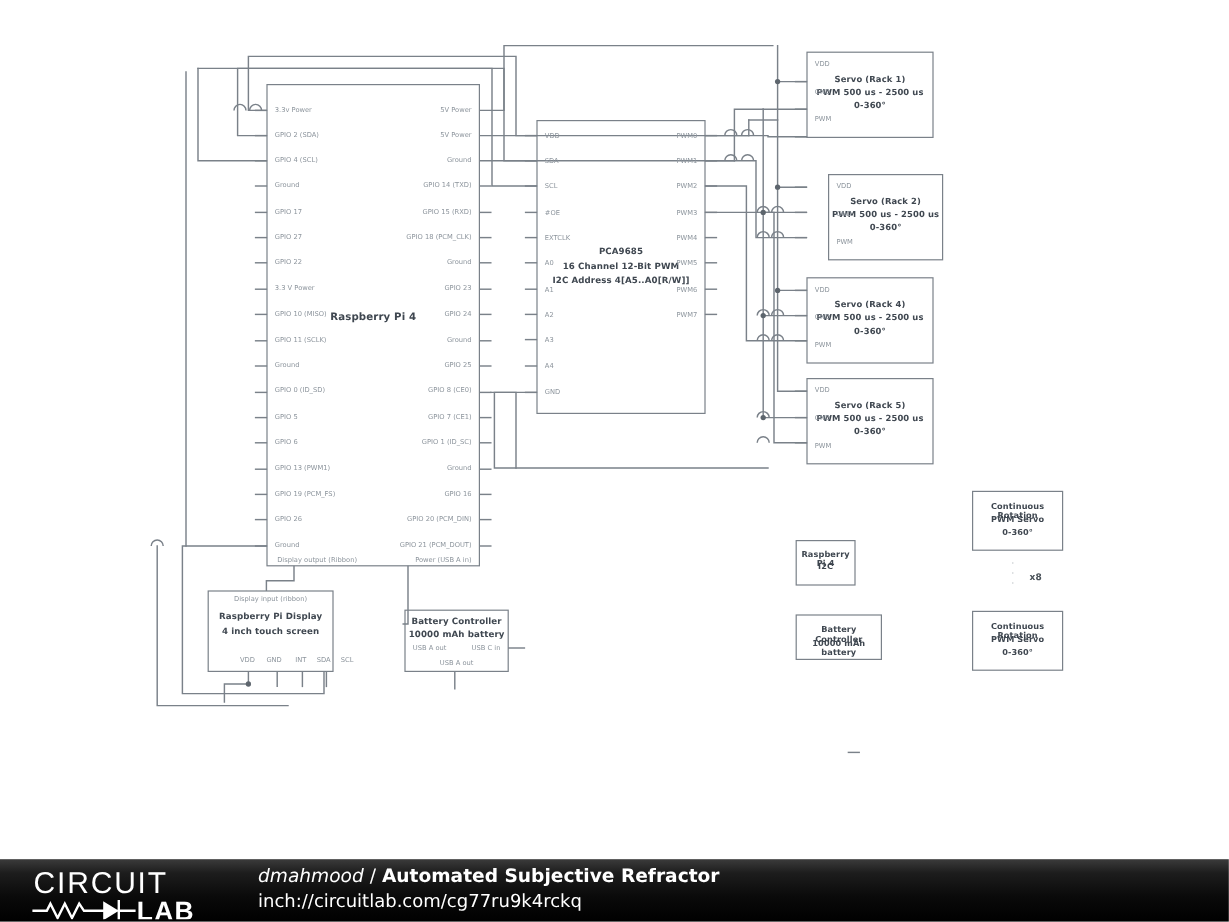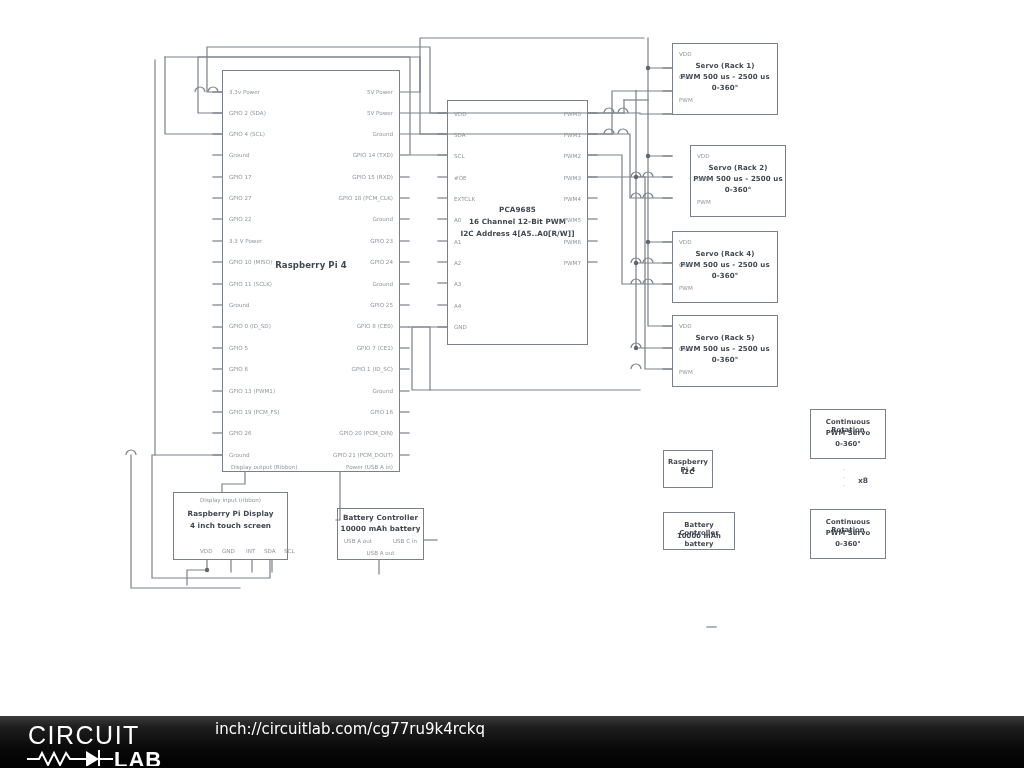--- a/index.html
+++ b/index.html
@@ -306,21 +306,21 @@
 
   <div class="blk" style="left:672px;top:315px;width:106px;height:72px;">
     <div class="blk-title" style="top:18px;font-size:7px;">Servo (Rack 5)</div>
     <div class="blk-title" style="top:29px;font-size:7px;">PWM 500 us - 2500 us</div>
     <div class="blk-title" style="top:40px;font-size:7px;">0-360°</div>
     <span class="pin l" style="top:7px;font-size:5.6px;">VDD</span>
     <span class="pin l" style="top:30px;font-size:5.6px;">GND</span>
     <span class="pin l" style="top:53px;font-size:5.6px;">PWM</span>
   </div>
 
-  <div class="blk" style="left:173px;top:492px;width:115px;height:68px;">
+  <div class="blk" style="left:173px;top:492px;width:105px;height:68px;">
     <span class="pin c" style="top:4px;font-size:5.6px;">Display input (ribbon)</span>
     <div class="blk-title" style="top:17px;font-size:7.2px;">Raspberry Pi Display</div>
     <div class="blk-title" style="top:29px;font-size:7.2px;">4 inch touch screen</div>
     <span class="pin" style="left:26px;top:55px;font-size:5.6px;">VDD</span>
     <span class="pin" style="left:48px;top:55px;font-size:5.6px;">GND</span>
     <span class="pin" style="left:72px;top:55px;font-size:5.6px;">INT</span>
     <span class="pin" style="left:90px;top:55px;font-size:5.6px;">SDA</span>
     <span class="pin" style="left:110px;top:55px;font-size:5.6px;">SCL</span>
   </div>
 
@@ -372,15 +372,20 @@
     <g stroke="#ffffff" stroke-width="2" fill="none" stroke-linecap="square">
       <path d="M 2 39 L 13 39 L 16 33 L 22 45 L 28 33 L 34 45 L 40 33 L 44 39 L 60 39"></path>
       <path d="M 73 39 L 86 39"></path>
       <path d="M 73 31 L 73 47"></path>
     </g>
     <polygon points="60,31 60,47 73,39" fill="#ffffff"></polygon>
     <text x="88" y="47" fill="#ffffff" font-family="'Liberation Sans',sans-serif" font-size="22" font-weight="bold" letter-spacing="1">LAB</text>
   </svg>
 
   <div id="footer-text">
+    <div id="ft-line1">
+      <span class="user">dmahmood</span>
+      <span class="sep">/</span>
+      <span class="proj">Automated Subjective Refractor</span>
+    </div>
     <div id="ft-line2">inch://circuitlab.com/cg77ru9k4rckq</div>
   </div>
 </div>
 
 </body></html>

